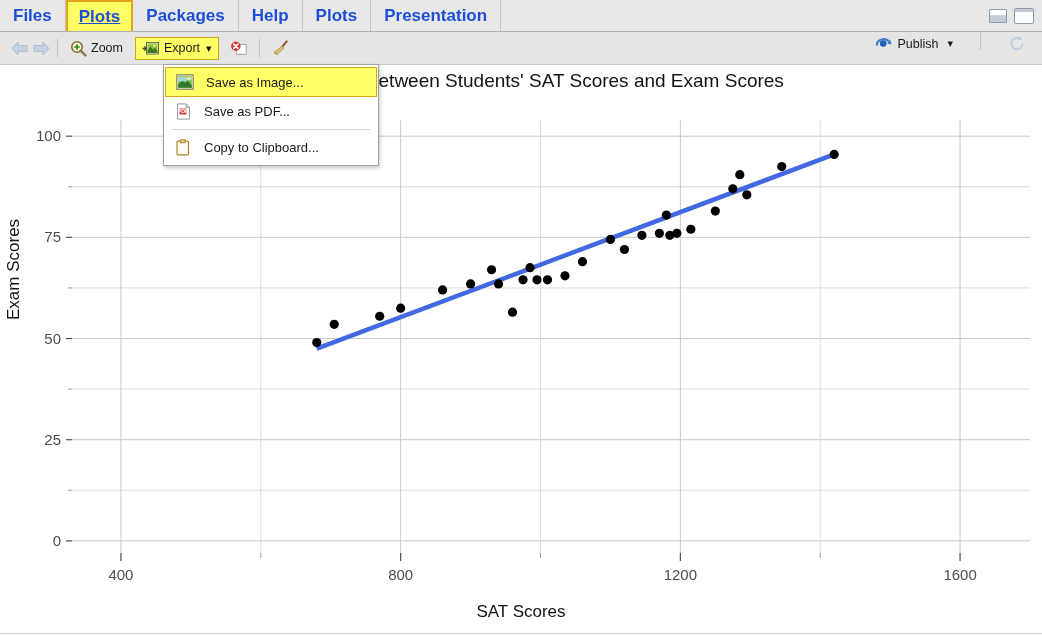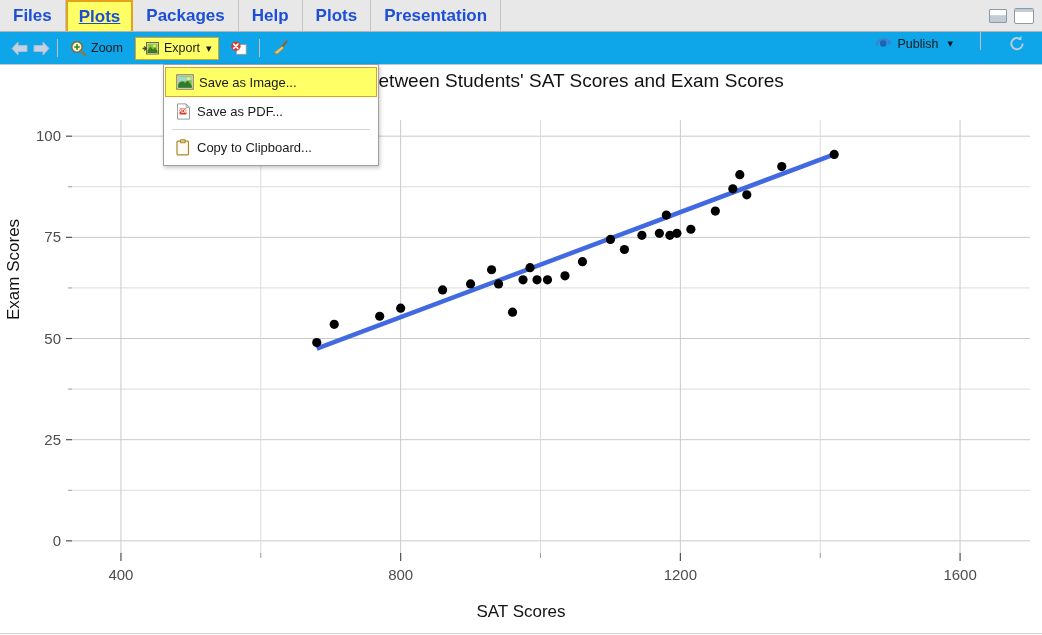--- a/index.html
+++ b/index.html
@@ -81,21 +81,21 @@
     left: 0; right: 0; top: 0;
     height: 3px;
     background: #c3ccd4;
   }
 
   
   #toolbar {
     position: absolute;
     left: 0; top: 32px;
     width: 1042px; height: 33px;
-    background: #0ea5e9;
+    background: #e5e5e5;
     border-bottom: 1px solid #c8c8c8;
     box-sizing: border-box;
     display: flex;
     align-items: center;
   }
   .tb-item {
     display: flex;
     align-items: center;
     height: 23px;
     padding: 0 6px;
@@ -141,21 +141,21 @@
     box-sizing: border-box;
   }
   .menu-item {
     display: flex;
     align-items: center;
     height: 29px;
     padding-left: 10px;
     font-size: 13px;
     color: #1a1a1a;
     cursor: default;
-    gap: 5px;
+    gap: 12px;
     box-sizing: border-box;
   }
   .menu-item.selected {
     background: #ffff66;
     border: 1px solid #d9a41c;
     margin: 0 1px;
     height: 30px;
   }
   .menu-sep {
     height: 1px;

